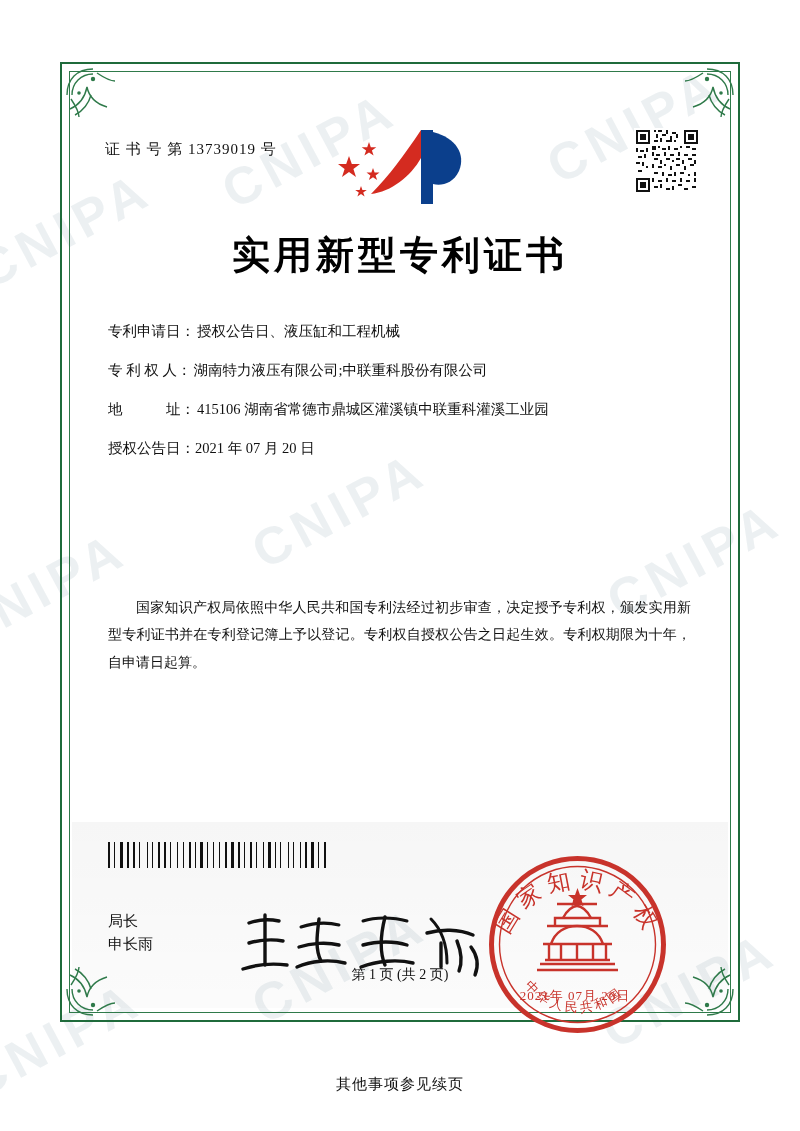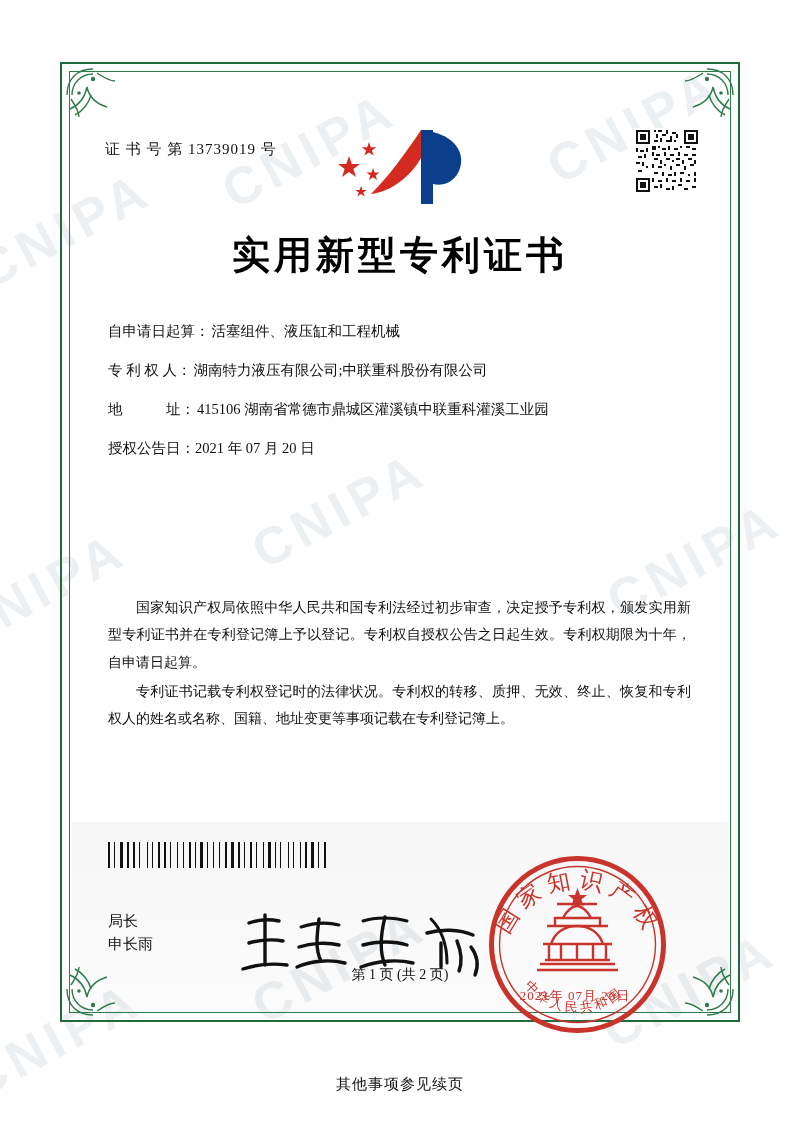--- a/index.html
+++ b/index.html
@@ -427,41 +427,40 @@
             <rect x="25" y="30" width="2" height="1"></rect>
           <rect x="29" y="29" width="2" height="1"></rect>
         </g>
       </svg>
     </div>
 
     <div class="title">实用新型专利证书</div>
 
     <div class="fields">
       <div class="field-row">
-        <span class="field-label">自申请日起算：</span>
-        <span class="field-value">活塞组件、液压缸和工程机械</span>
+        <span class="field-label">专利申请日：</span>
+        <span class="field-value">授权公告日、液压缸和工程机械</span>
       </div>
       <div class="field-row">
         <span class="field-label">专 利 权 人：</span>
         <span class="field-value">湖南特力液压有限公司;中联重科股份有限公司</span>
       </div>
       <div class="field-row">
         <span class="field-label">地　　　址：</span>
         <span class="field-value">415106 湖南省常德市鼎城区灌溪镇中联重科灌溪工业园</span>
       </div>
       <div class="row-dual">
         <span class="seg-a">
           <span>授权公告日：</span><span>2021 年 07 月 20 日</span>
         </span>
       </div>
     </div>
 
     <div class="paragraphs">
       <p>国家知识产权局依照中华人民共和国专利法经过初步审查，决定授予专利权，颁发实用新型专利证书并在专利登记簿上予以登记。专利权自授权公告之日起生效。专利权期限为十年，自申请日起算。</p>
-      <p>专利证书记载专利权登记时的法律状况。专利权的转移、质押、无效、终止、恢复和专利权人的姓名或名称、国籍、地址变更等事项记载在专利登记簿上。</p>
     </div>
 
     <div class="barcode" id="barcode">
         <i style="width: 3px;"></i>
         <i style="width: 1px; background: transparent;"></i>
         <i style="width: 1px;"></i>
         <i style="width: 2px; background: transparent;"></i>
         <i style="width: 4px;"></i>
         <i style="width: 1px; background: transparent;"></i>
         <i style="width: 2px;"></i>

